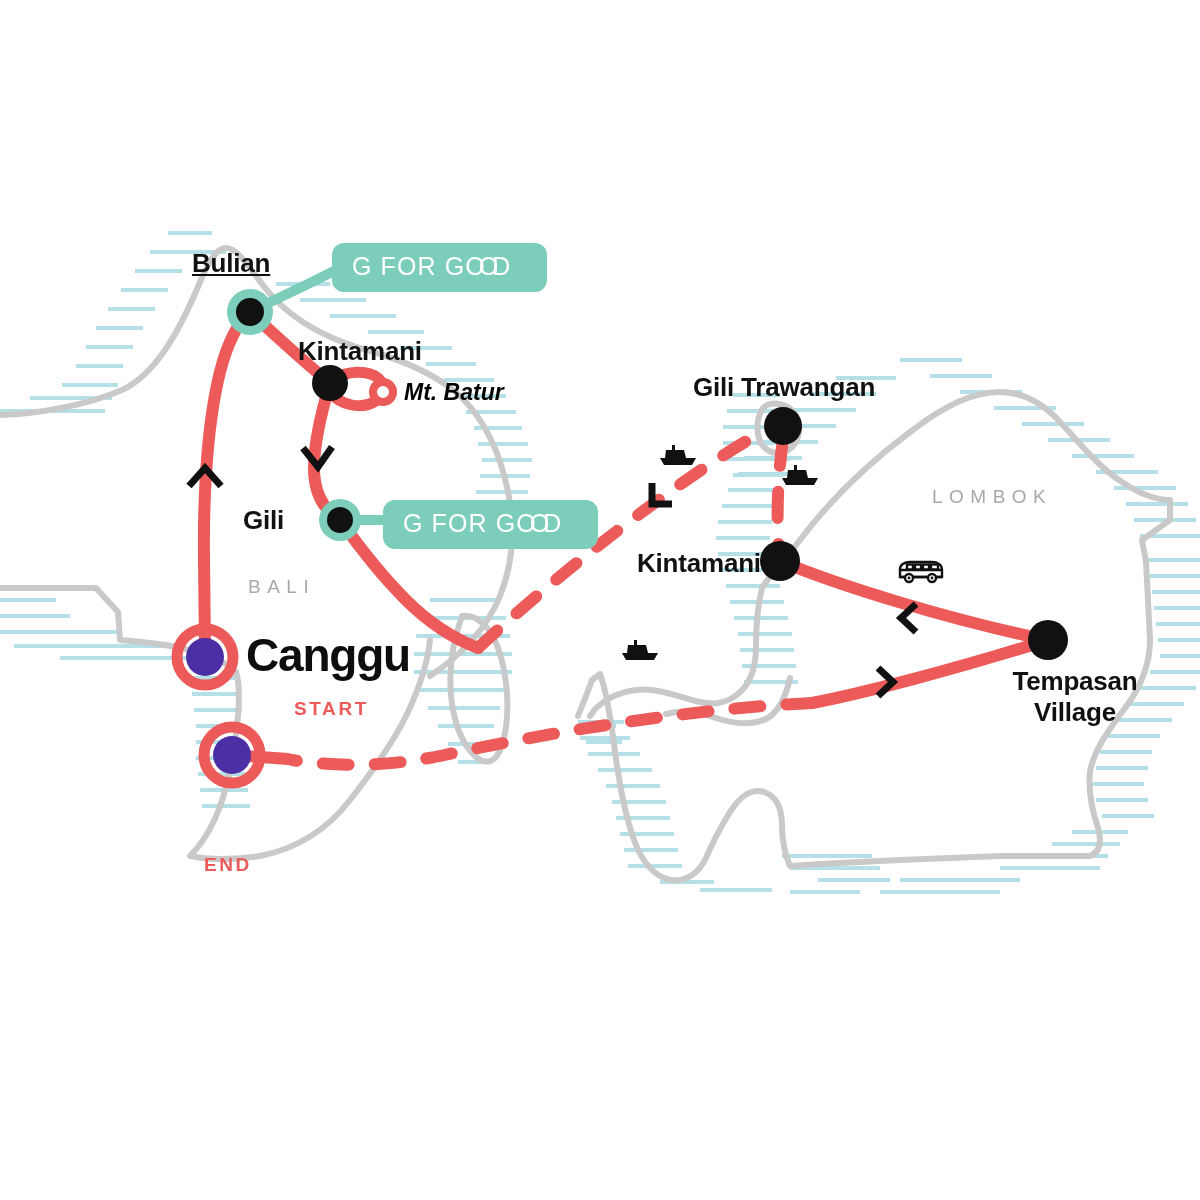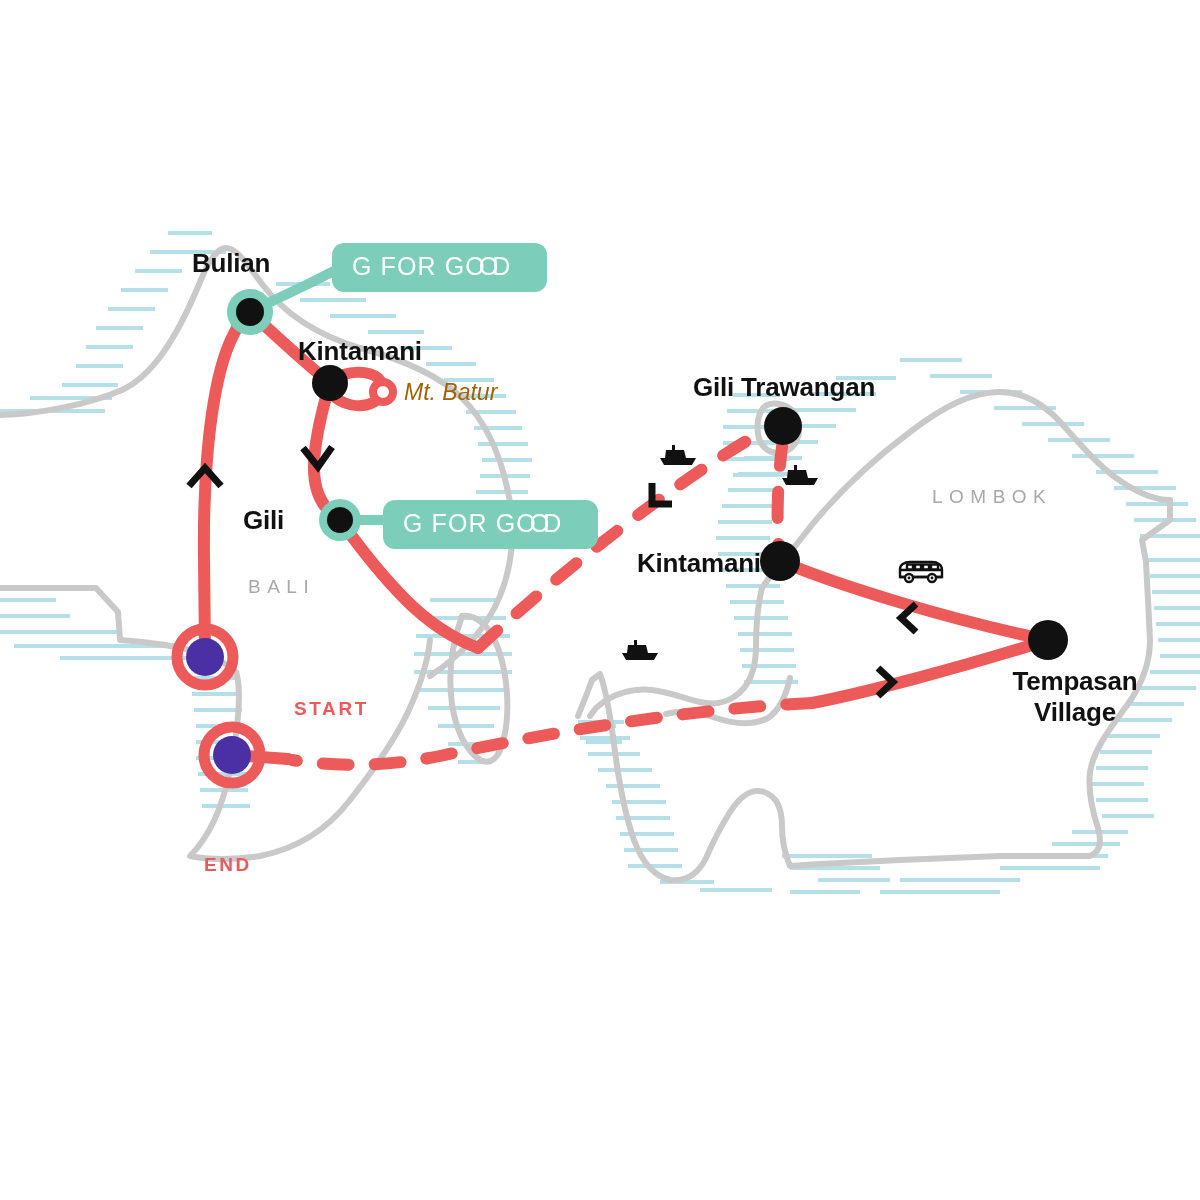--- a/index.html
+++ b/index.html
@@ -5,21 +5,21 @@
   html,body{margin:0;padding:0;background:#ffffff;}
   body{width:1200px;height:1200px;overflow:hidden;
        font-family:"Liberation Sans","DejaVu Sans",sans-serif;}
   #map-root{position:relative;width:1200px;height:1200px;background:#fff;}
   svg.layer{position:absolute;left:0;top:0;width:1200px;height:1200px;}
   .lbl{position:absolute;white-space:nowrap;}
   .city-lbl{font-weight:bold;color:#111111;font-size:26px;letter-spacing:-0.2px;}
   .city-lbl-big{font-weight:bold;color:#0d0d0d;font-size:46px;letter-spacing:-1.2px;}
   .sub-lbl{color:#ec5a5a;font-weight:bold;font-size:19px;letter-spacing:2.6px;margin-top:8px;}
   .region-lbl{color:#a8a8a8;font-size:19px;letter-spacing:6.5px;font-weight:normal;}
-  .poi-lbl{color:#a16207;font-size:23px;font-style:italic;font-weight:normal;}
+  .poi-lbl{color:#000000;font-size:23px;font-style:italic;font-weight:bold;}
   .badge{position:absolute;background:#7dcdbb;border-radius:12px;
          color:#ffffff;font-size:25px;letter-spacing:1.1px;
          padding:9px 36px 11px 20px;font-weight:normal;white-space:nowrap;}
   .badge .inf{letter-spacing:-6px;display:inline-block;}
 </style>
 </head>
 <body>
 
 <div id="map-root">
 
@@ -287,25 +287,26 @@
     <g>
       <circle cx="205" cy="657" r="28" fill="none" stroke="#ec5a5a" stroke-width="11"></circle>
       <circle cx="205" cy="657" r="19" fill="#4a2fa5"></circle>
     </g>
     <g>
       <circle cx="232" cy="755" r="28" fill="none" stroke="#ec5a5a" stroke-width="11"></circle>
       <circle cx="232" cy="755" r="19" fill="#4a2fa5"></circle>
     </g>
   </svg>
 
-  <div class="lbl city-lbl" style="left:192px;top:248px;">Bulian</div>
+  <div class="lbl city-lbl" style="left:192px;top:248px;text-decoration:underline;">Bulian</div>
   <div class="lbl city-lbl" style="left:298px;top:336px;">Kintamani</div>
   <div class="lbl poi-lbl" style="left:404px;top:379px;">Mt. Batur</div>
   <div class="lbl city-lbl" style="left:243px;top:505px;">Gili</div>
 
+  <div class="lbl city-lbl-big" style="left:246px;top:628px;">Canggu</div>
   <div class="lbl sub-lbl" style="left:294px;top:690px;">START</div>
 
   <div class="lbl sub-lbl" style="left:204px;top:846px;">END</div>
 
   <div class="lbl city-lbl" style="left:693px;top:372px;">Gili Trawangan</div>
   <div class="lbl city-lbl" style="left:637px;top:548px;">Kintamani</div>
   <div class="lbl city-lbl" style="left:1000px;top:666px;width:150px;text-align:center;line-height:1.18;white-space:normal;">Tempasan Village</div>
 
   <div class="lbl region-lbl" style="left:248px;top:576px;">BALI</div>
   <div class="lbl region-lbl" style="left:932px;top:486px;">LOMBOK</div>

